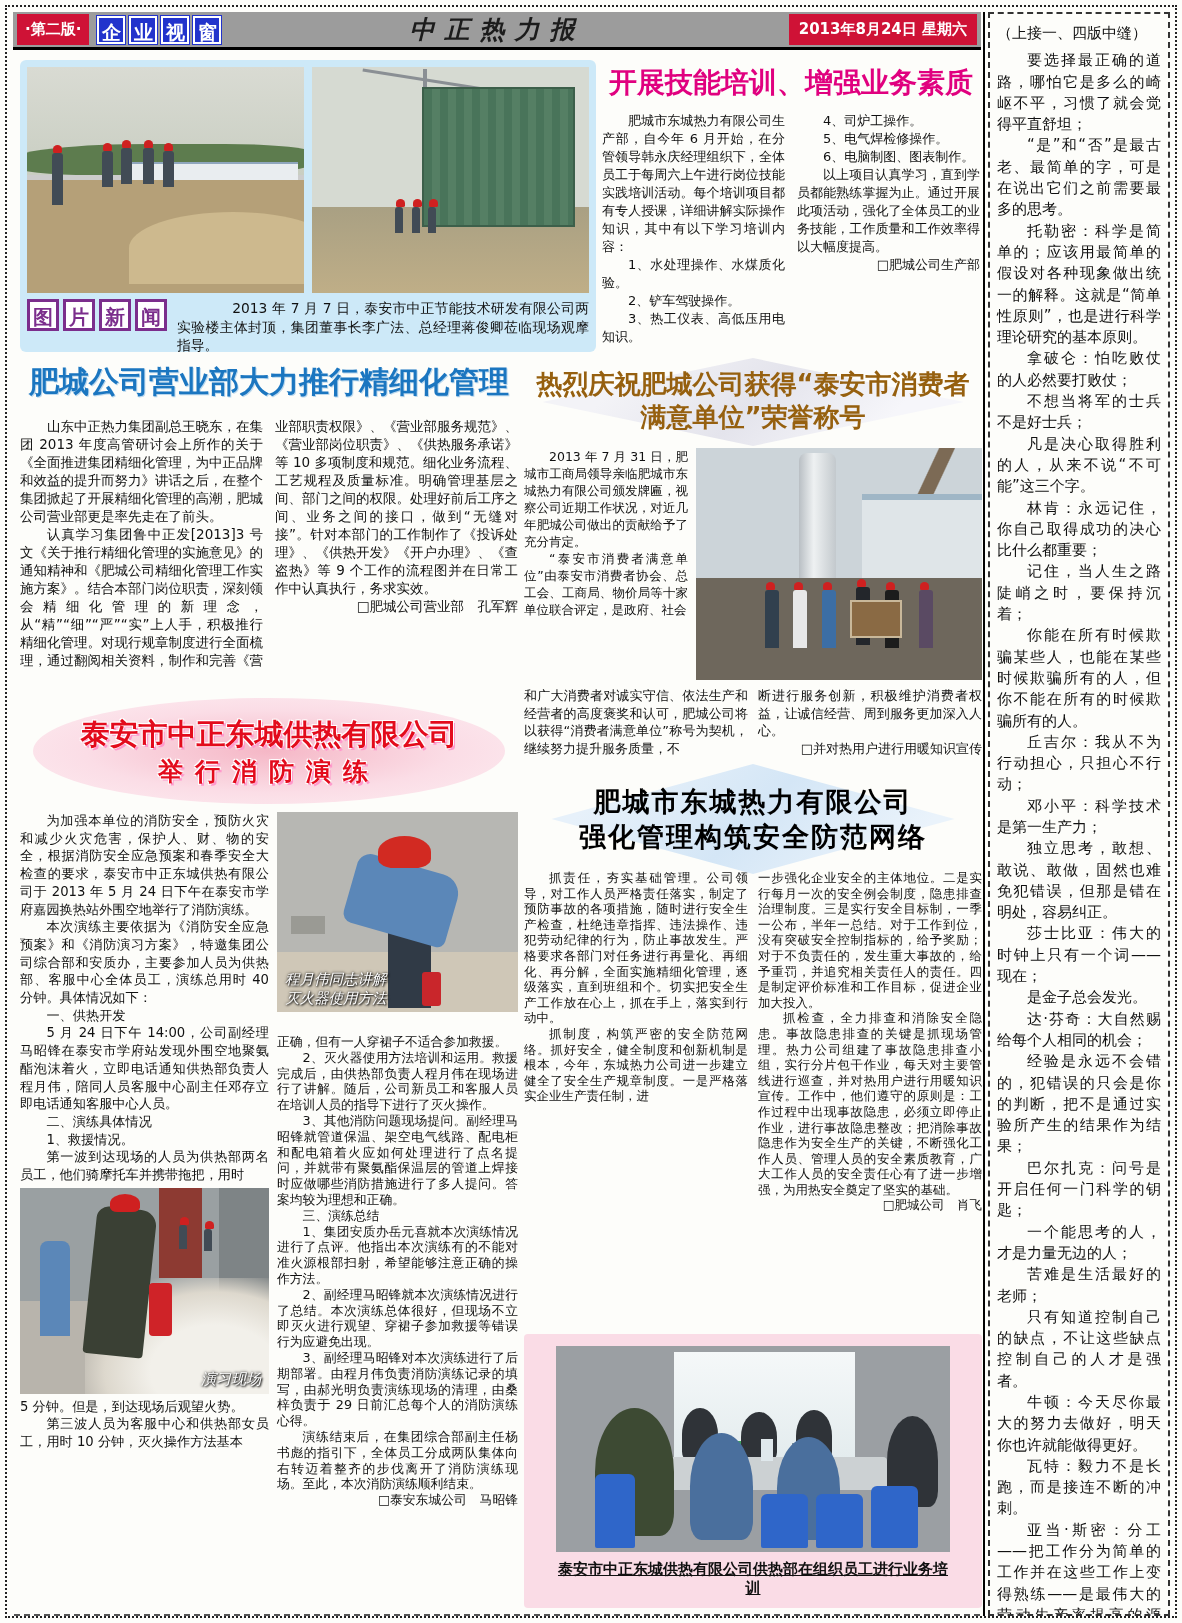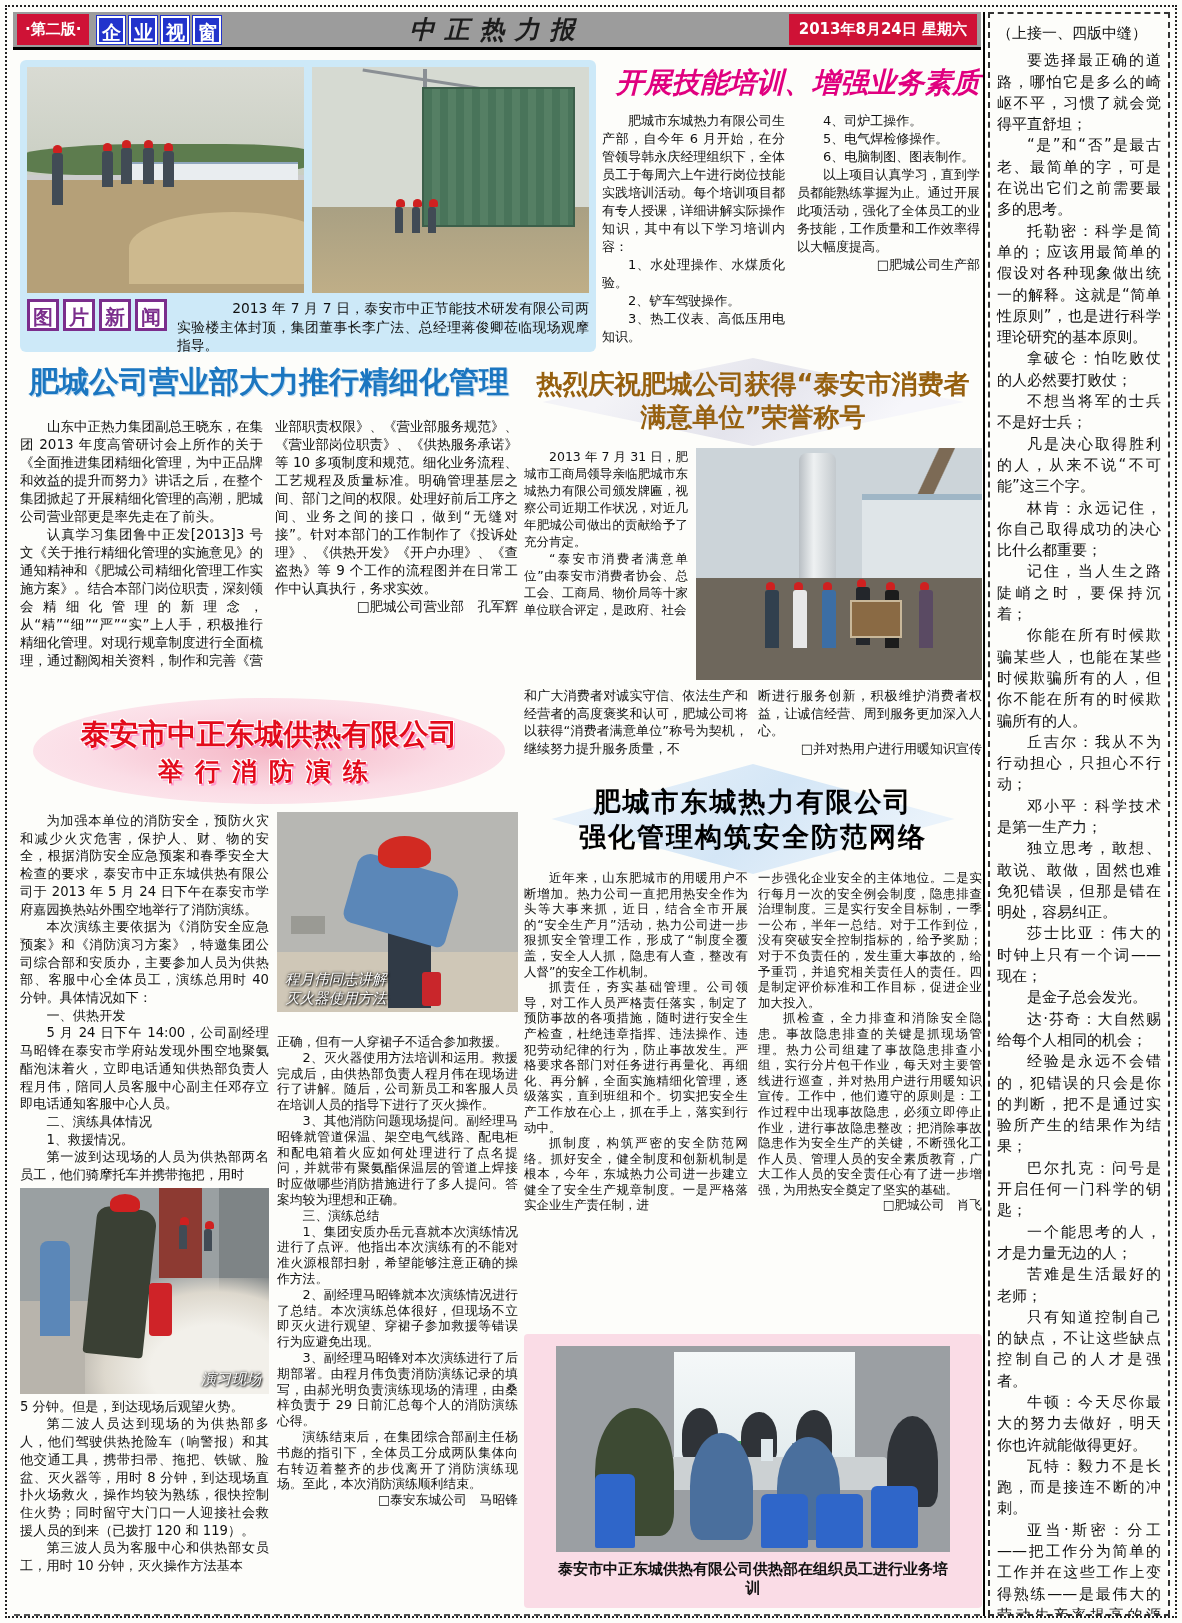--- a/index.html
+++ b/index.html
@@ -46,21 +46,21 @@
   .p-build .jib{left:18%;top:5%;width:44%;height:3px;background:#8a8f94;transform:rotate(9deg);}
 
   .pn-caption-row{display:flex;gap:10px;margin-top:6px;align-items:flex-start;}
   .pn-label{display:flex;gap:4px;flex:0 0 auto;}
   .pn-char{display:inline-block;width:32px;height:32px;line-height:30px;text-align:center;color:#7b2e8c;
            background:#fff;border:3px solid #7b2e8c;font-weight:bold;font-size:20px;box-sizing:border-box;}
   .pn-caption{margin:0;font-size:13.8px;line-height:18.5px;text-align:justify;text-indent:4em;}
 
   
   .skills{position:absolute;left:602px;top:64px;width:378px;height:290px;}
-  .skills h2{margin:0;text-align:right;font-size:28px;color:#e0007f;letter-spacing:0px;font-style:italic;}
+  .skills h2{margin:0;text-align:center;font-size:28px;color:#e0007f;letter-spacing:0px;}
   .skills .body{margin-top:10px;height:238px;column-count:2;column-gap:12px;column-fill:auto;
                 font-size:13px;line-height:18px;overflow:hidden;}
 
   
   .refine{position:absolute;left:20px;top:362px;width:498px;height:328px;}
   .refine h2{margin:0;text-align:center;font-size:30px;color:#1b76c0;text-shadow:1px 1px 0 #bcd9ee;}
   .refine .body{margin-top:14px;height:258px;column-count:2;column-gap:12px;column-fill:auto;
                 font-size:13.5px;line-height:18px;overflow:hidden;}
 
   
@@ -136,21 +136,21 @@
   .p-meet .wall{inset:0;background:#9b9fa3;}
   .p-meet .win{left:30%;top:3%;width:46%;height:56%;background:linear-gradient(#f5f8f9,#e2ebed);}
   .p-meet .table{left:28%;top:54%;width:56%;height:16%;background:#ccd1d3;border-radius:4px;}
   .p-meet .b1{left:44%;top:46%;width:3%;height:10%;background:#3aa35c;}
   .p-meet .b2{left:52%;top:45%;width:3%;height:11%;background:#dfe8ec;}
   .p-meet .b3{left:60%;top:47%;width:3%;height:9%;background:#7b8f9e;}
   .p-meet .pp{position:absolute;border-radius:50% 50% 18% 18%;background:#2f3338;}
   .p-meet .camo{background:#3d4a33;}
   .p-meet .blue{background:#4a6f9d;}
   .p-meet .ch{position:absolute;bottom:2%;height:26%;background:#2f66c9;border-radius:6px 6px 2px 2px;}
-  .train .cap{margin:8px 0 0;text-align:center;font-weight:bold;font-size:15px;}
+  .train .cap{margin:8px 0 0;text-align:center;font-weight:bold;font-size:15px;text-decoration:underline;}
 
   
   .v-rule{position:absolute;left:983px;top:12px;width:2px;height:1604px;background:#000;}
   .rail{position:absolute;left:988px;top:12px;width:182px;height:1604px;border:2px dashed #333;
         box-sizing:border-box;padding:9px 7px;font-size:15px;line-height:21.3px;overflow:hidden;}
   .rail .hd{margin:0 0 6px;text-indent:0;font-size:15px;}
   .rail p{margin:0;}
 
   .bottom-dash{position:absolute;left:14px;top:1614px;width:966px;border-top:2px dashed #555;}
 </style>
@@ -289,21 +289,20 @@
           <i class="smoke"></i>
           <i class="bluefig"></i>
           <i class="man" style="left:64%;top:18%;height:24px;width:8px;"></i>
           <i class="man" style="left:74%;top:20%;height:22px;width:8px;"></i>
           <i class="mainman"></i>
           <i class="mainhelm"></i>
           <i class="ext"></i>
           <span class="ph-cap">演习现场</span>
         </div>
         <p class="t cont">5 分钟。但是，到达现场后观望火势。</p>
-        <p class="t">第二波人员达到现场的为供热部多人，他们驾驶供热抢险车（响警报）和其他交通工具，携带扫帚、拖把、铁锨、脸盆、灭火器等，用时 8 分钟，到达现场直扑火场救火，操作均较为熟练，很快控制住火势；同时留守大门口一人迎接社会救援人员的到来（已拨打 120 和 119）。</p>
         <p class="t">第三波人员为客服中心和供热部女员工，用时 10 分钟，灭火操作方法基本</p>
       </div>
       <div class="fright">
         <div class="ph p-demo">
           <i class="wall"></i>
           <i class="ground"></i>
           <i class="block"></i>
           <i class="legs"></i>
           <i class="torso"></i>
           <i class="helmet"></i>
@@ -323,21 +322,20 @@
     </div>
   </article>
 
   <article class="safety">
     <div class="title-wrap">
       <div class="tl">肥城市东城热力有限公司</div>
       <div class="tl">强化管理构筑安全防范网络</div>
     </div>
     <div class="sbody">
       <div>
-        <p class="t">近年来，山东肥城市的用暖用户不断增加。热力公司一直把用热安全作为头等大事来抓，近日，结合全市开展的“安全生产月”活动，热力公司进一步狠抓安全管理工作，形成了“制度全覆盖，安全人人抓，隐患有人查，整改有人督”的安全工作机制。</p>
         <p class="t">抓责任，夯实基础管理。公司领导，对工作人员严格责任落实，制定了预防事故的各项措施，随时进行安全生产检查，杜绝违章指挥、违法操作、违犯劳动纪律的行为，防止事故发生。严格要求各部门对任务进行再量化、再细化、再分解，全面实施精细化管理，逐级落实，直到班组和个。切实把安全生产工作放在心上，抓在手上，落实到行动中。</p>
         <p class="t">抓制度，构筑严密的安全防范网络。抓好安全，健全制度和创新机制是根本，今年，东城热力公司进一步建立健全了安全生产规章制度。一是严格落实企业生产责任制，进</p>
       </div>
       <div>
         <p class="t cont">一步强化企业安全的主体地位。二是实行每月一次的安全例会制度，隐患排查治理制度。三是实行安全目标制，一季一公布，半年一总结。对于工作到位，没有突破安全控制指标的，给予奖励；对于不负责任的，发生重大事故的，给予重罚，并追究相关责任人的责任。四是制定评价标准和工作目标，促进企业加大投入。</p>
         <p class="t">抓检查，全力排查和消除安全隐患。事故隐患排查的关键是抓现场管理。热力公司组建了事故隐患排查小组，实行分片包干作业，每天对主要管线进行巡查，并对热用户进行用暖知识宣传。工作中，他们遵守的原则是：工作过程中出现事故隐患，必须立即停止作业，进行事故隐患整改；把消除事故隐患作为安全生产的关键，不断强化工作人员、管理人员的安全素质教育，广大工作人员的安全责任心有了进一步增强，为用热安全奠定了坚实的基础。</p>
         <p class="byline">□肥城公司　肖飞</p>
       </div>
     </div>
   </article>

